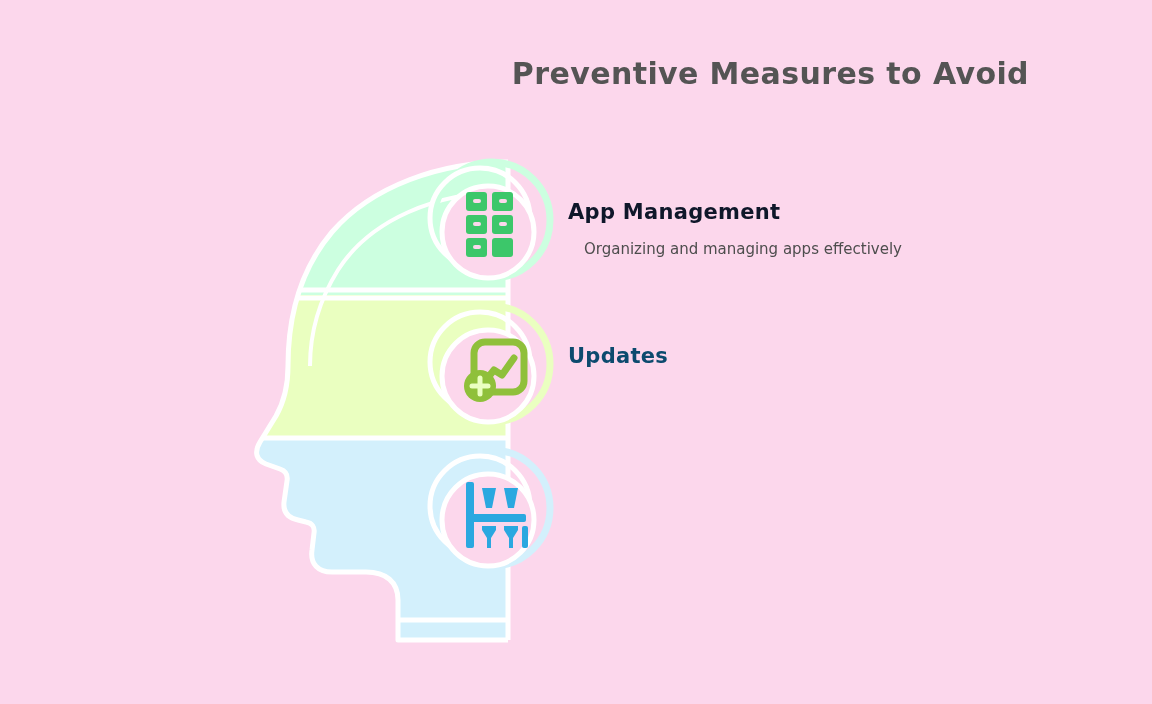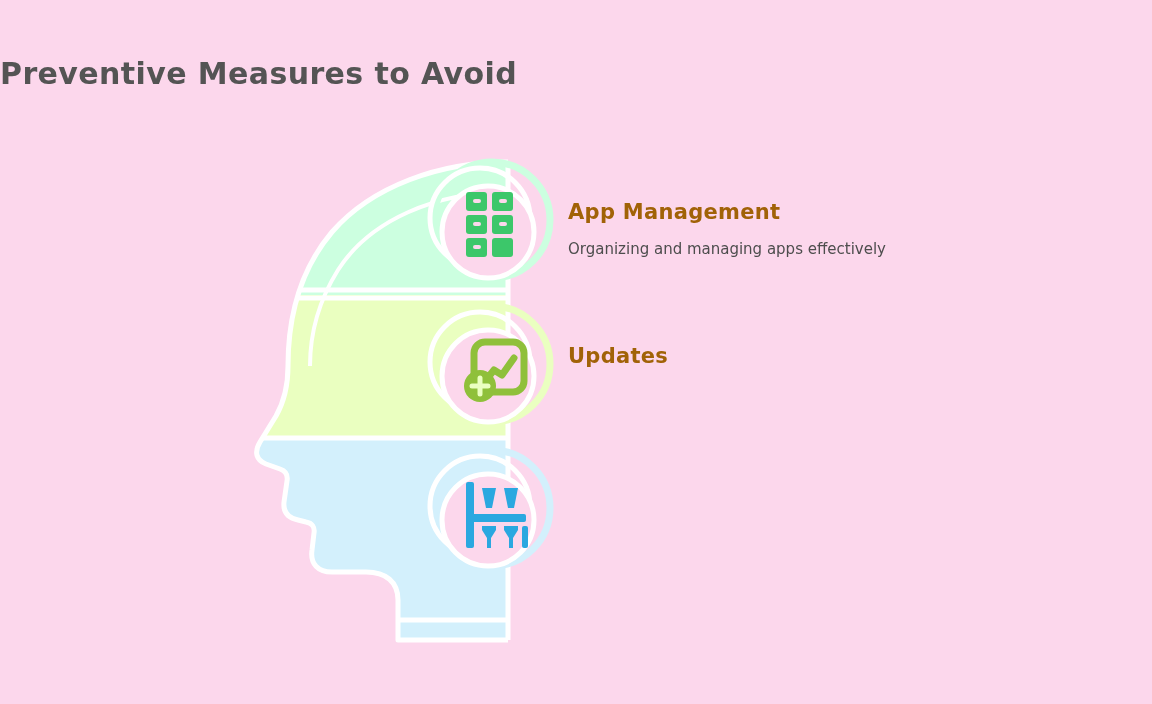--- a/index.html
+++ b/index.html
@@ -18,21 +18,21 @@
     height: 704px;
     background: #fcd7ec;
   }
 
   
   #title-block {
     position: absolute;
     top: 56px;
     left: 0;
     width: 1029px;
-    text-align: left;
+    text-align: right;
     line-height: 1.22;
   }
   .title-line {
     font-family: "DejaVu Sans", sans-serif;
     font-size: 30px;
     font-weight: bold;
     color: #545454;
     letter-spacing: 0.4px;
     white-space: nowrap;
   }
@@ -62,21 +62,21 @@
     font-size: 21px;
     font-weight: bold;
     letter-spacing: 0.3px;
     margin: 0 0 16px 0;
     white-space: nowrap;
   }
   .row-desc {
     font-family: "DejaVu Sans", sans-serif;
     font-size: 15px;
     color: #4d4d4d;
-    margin: 0;
+    margin: 16px;
     white-space: nowrap;
   }
 </style>
 </head>
 <body>
 
 <div id="canvas">
 
   <div id="title-block">
     <div class="title-line">Preventive Measures to Avoid</div>
@@ -197,22 +197,22 @@
         <path d="M 16 6 L 30 6 L 26 26 L 20 26 Z"></path>
         <path d="M 38 6 L 52 6 L 48 26 L 42 26 Z"></path>
         <path d="M 16 44 L 30 44 L 30 48 L 25 56 L 25 66 L 21 66 L 21 56 L 16 48 Z"></path>
         <path d="M 38 44 L 52 44 L 52 48 L 47 56 L 47 66 L 43 66 L 43 56 L 38 48 Z"></path>
         <rect x="56" y="44" width="6" height="22" rx="2"></rect>
       </g>
     </svg>
   </div>
 
   <div class="row" id="row-0">
-    <div class="row-heading" style="color:#a16207">App Management</div>
+    <div class="row-heading" style="color:#0f172a">App Management</div>
     <div class="row-desc">Organizing and managing apps effectively</div>
   </div>
 
   <div class="row" id="row-1">
-    <div class="row-heading" style="color:#a16207">Updates</div>
+    <div class="row-heading" style="color:#0c4a6e">Updates</div>
   </div>
 
 
 </div>
 
 </body></html>

